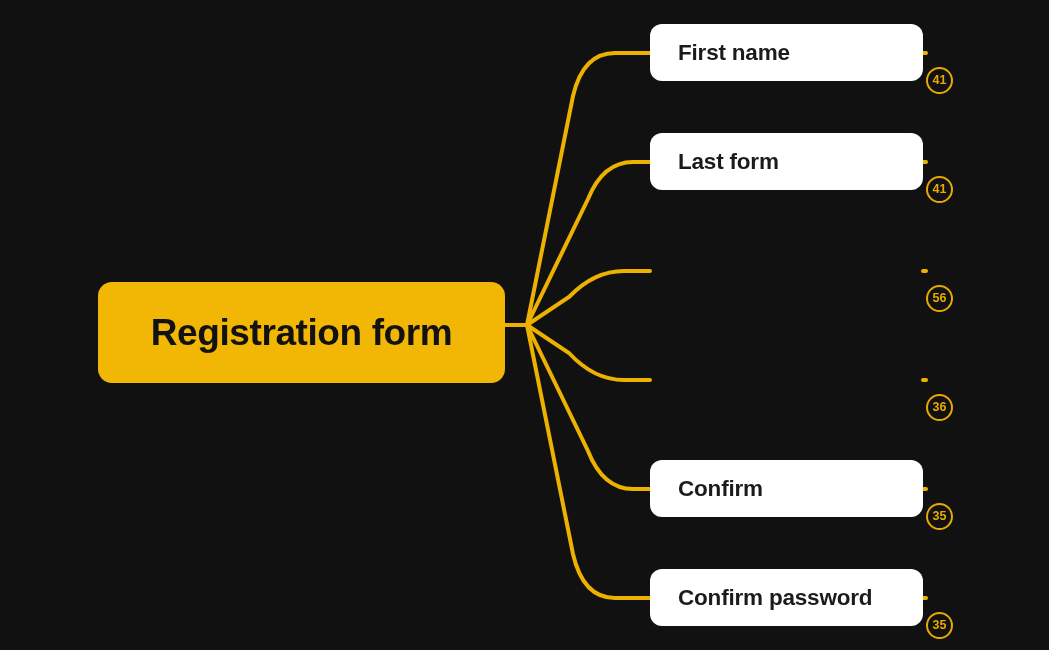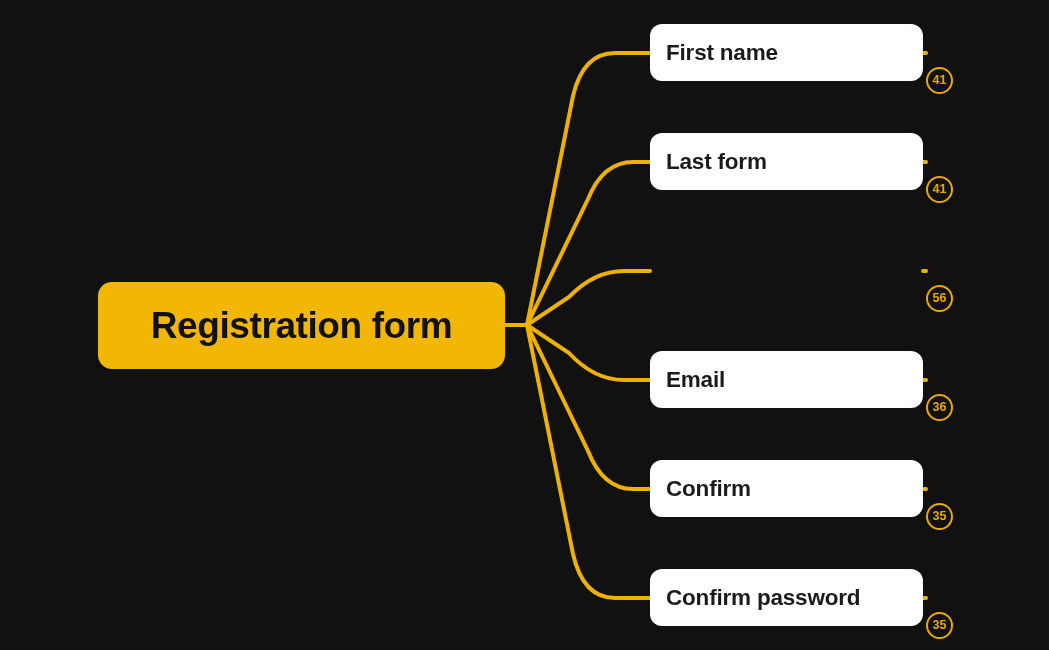--- a/index.html
+++ b/index.html
@@ -28,21 +28,21 @@
     height: 650px;
     pointer-events: none;
   }
 
   
   #root-node {
     position: absolute;
     left: 98px;
     top: 282px;
     width: 407px;
-    height: 87px;
+    height: 101px;
     background: #F2B705;
     border-radius: 14px;
     display: flex;
     align-items: center;
     justify-content: center;
   }
 
   #root-node .root-label {
     font-size: 37px;
     font-weight: 700;
@@ -54,21 +54,21 @@
   
   .child-node {
     position: absolute;
     left: 650px;
     width: 273px;
     height: 57px;
     background: #FFFFFF;
     border-radius: 12px;
     display: flex;
     align-items: center;
-    padding-left: 16px;
+    padding-left: 28px;
   }
 
   .child-node .child-label {
     font-size: 22.5px;
     font-weight: 600;
     color: #1B1B1B;
     letter-spacing: -0.2px;
     white-space: nowrap;
   }
 
@@ -140,23 +140,20 @@
     <span class="child-label">Last form</span>
   </div>
   <div class="count-badge" style="top:148px">
     <span class="badge-value">41</span>
   </div>
 
   <div class="count-badge" style="top:257px">
     <span class="badge-value">56</span>
   </div>
 
-  <div class="child-node" style="top:351px">
-    <span class="child-label">Email</span>
-  </div>
   <div class="count-badge" style="top:366px">
     <span class="badge-value">36</span>
   </div>
 
   <div class="child-node" style="top:460px">
     <span class="child-label">Confirm</span>
   </div>
   <div class="count-badge" style="top:475px">
     <span class="badge-value">35</span>
   </div>

